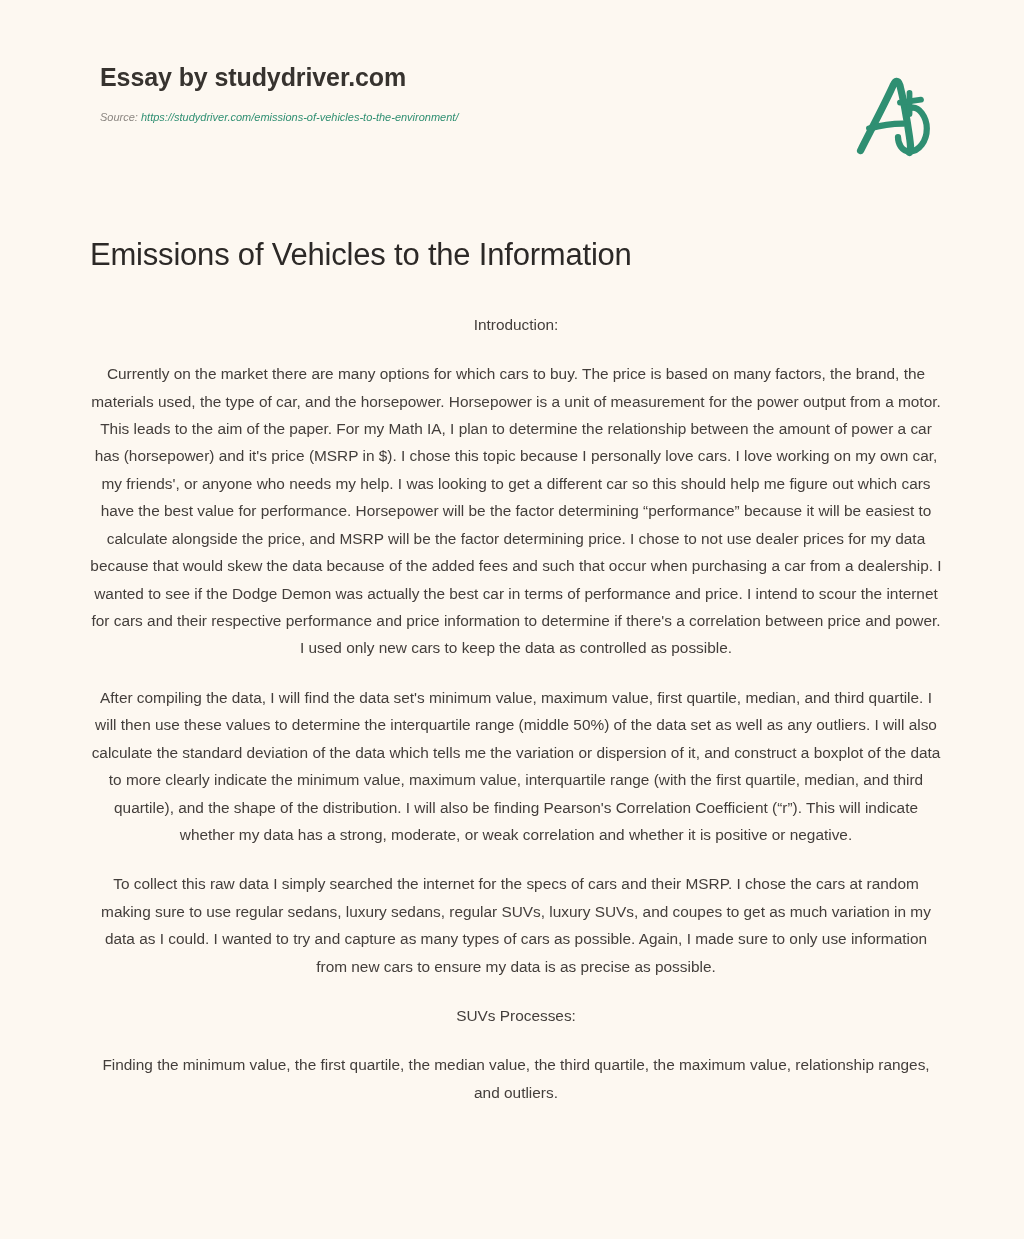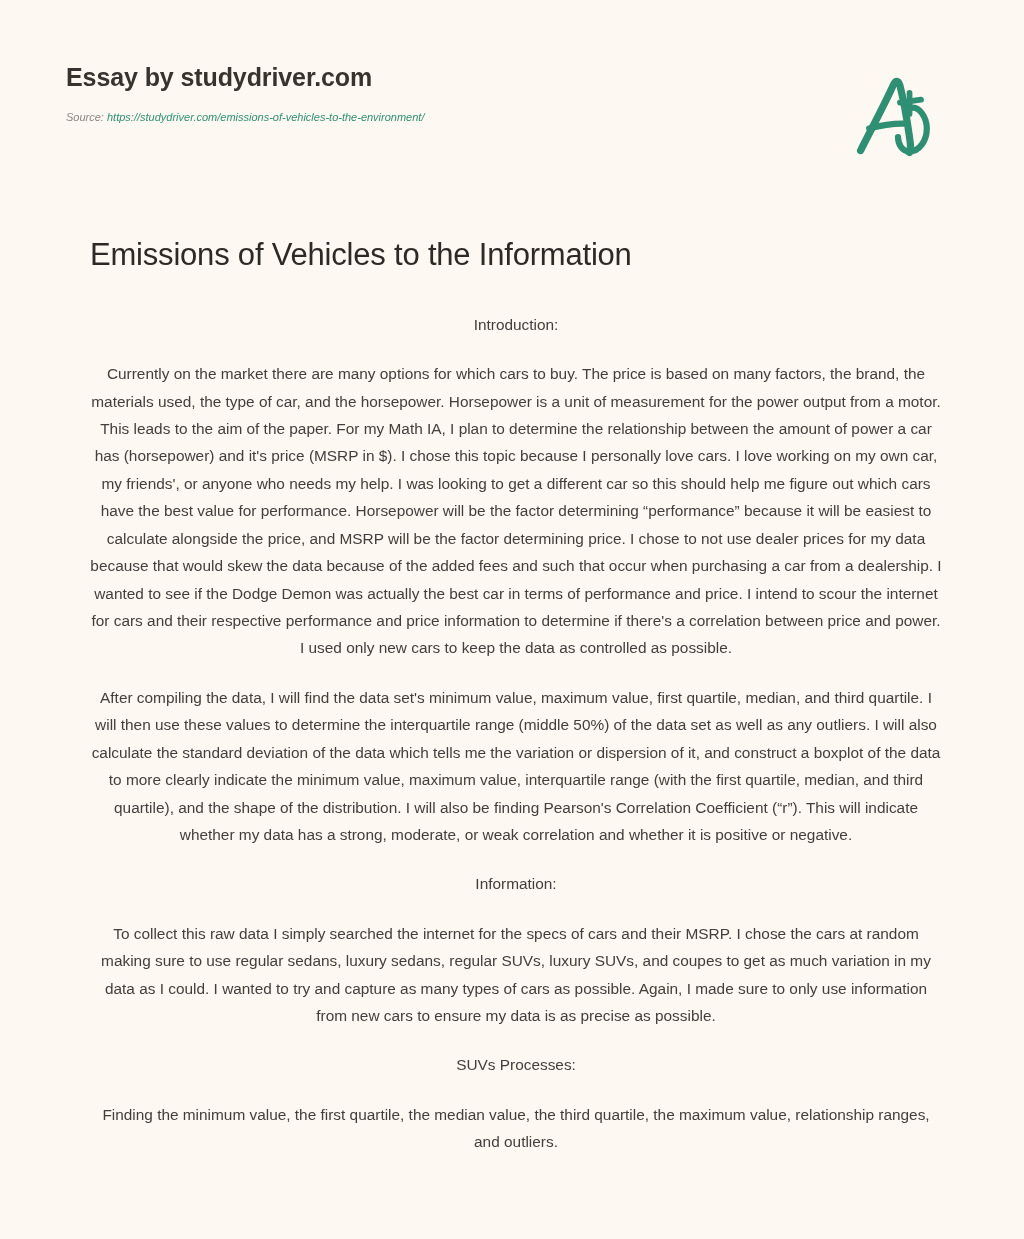--- a/index.html
+++ b/index.html
@@ -20,21 +20,21 @@
     width: 1024px;
     height: 1239px;
     box-sizing: border-box;
     padding: 0;
     position: relative;
   }
 
   
   .header {
     position: relative;
-    padding: 62px 78px 0 66px;
+    padding: 62px 78px 0 100px;
     min-height: 128px;
     box-sizing: border-box;
   }
 
   .brand-title {
     font-size: 25px;
     font-weight: bold;
     color: #37332f;
     letter-spacing: -0.1px;
     line-height: 1.2;
@@ -121,21 +121,20 @@
     </svg>
   </div>
 
   <div class="article">
     <h1 class="article-title">Emissions of Vehicles to the Information</h1>
 
     <div class="body-copy">
       <p>Introduction:</p>
       <p>Currently on the market there are many options for which cars to buy. The price is based on many factors, the brand, the materials used, the type of car, and the horsepower. Horsepower is a unit of measurement for the power output from a motor. This leads to the aim of the paper. For my Math IA, I plan to determine the relationship between the amount of power a car has (horsepower) and it's price (MSRP in $). I chose this topic because I personally love cars. I love working on my own car, my friends', or anyone who needs my help. I was looking to get a different car so this should help me figure out which cars have the best value for performance. Horsepower will be the factor determining “performance” because it will be easiest to calculate alongside the price, and MSRP will be the factor determining price. I chose to not use dealer prices for my data because that would skew the data because of the added fees and such that occur when purchasing a car from a dealership. I wanted to see if the Dodge Demon was actually the best car in terms of performance and price. I intend to scour the internet for cars and their respective performance and price information to determine if there's a correlation between price and power. I used only new cars to keep the data as controlled as possible.</p>
       <p>After compiling the data, I will find the data set's minimum value, maximum value, first quartile, median, and third quartile. I will then use these values to determine the interquartile range (middle 50%) of the data set as well as any outliers. I will also calculate the standard deviation of the data which tells me the variation or dispersion of it, and construct a boxplot of the data to more clearly indicate the minimum value, maximum value, interquartile range (with the first quartile, median, and third quartile), and the shape of the distribution. I will also be finding Pearson's Correlation Coefficient (“r”). This will indicate whether my data has a strong, moderate, or weak correlation and whether it is positive or negative.</p>
-      <p>Information:</p>
       <p>To collect this raw data I simply searched the internet for the specs of cars and their MSRP. I chose the cars at random making sure to use regular sedans, luxury sedans, regular SUVs, luxury SUVs, and coupes to get as much variation in my data as I could. I wanted to try and capture as many types of cars as possible. Again, I made sure to only use information from new cars to ensure my data is as precise as possible.</p>
       <p>SUVs Processes:</p>
       <p>Finding the minimum value, the first quartile, the median value, the third quartile, the maximum value, relationship ranges, and outliers.</p>
 
     </div>
   </div>
 
 </div>
 
 </body></html>

